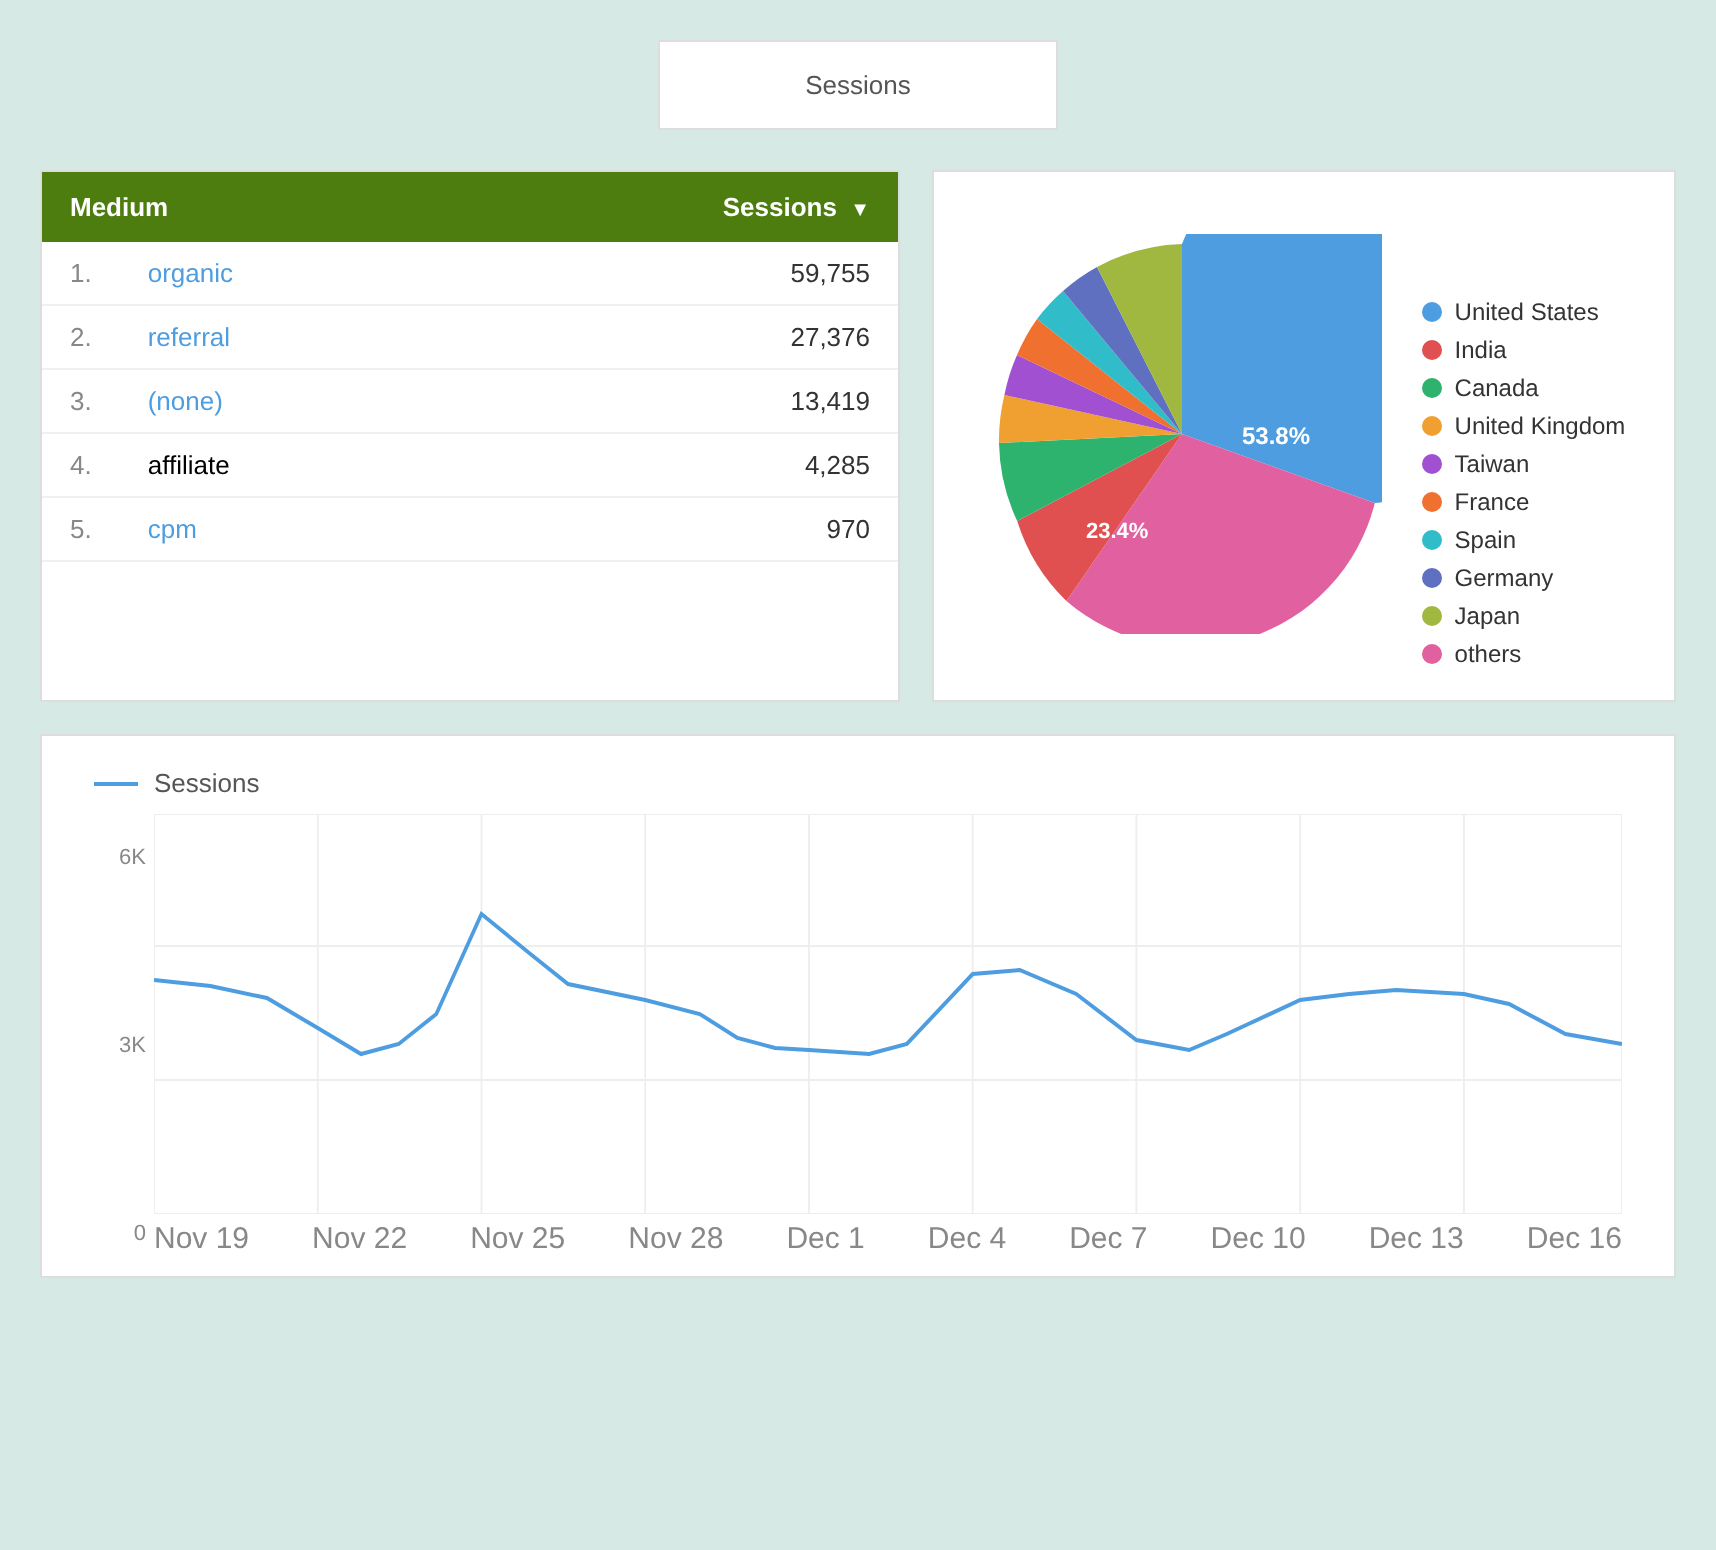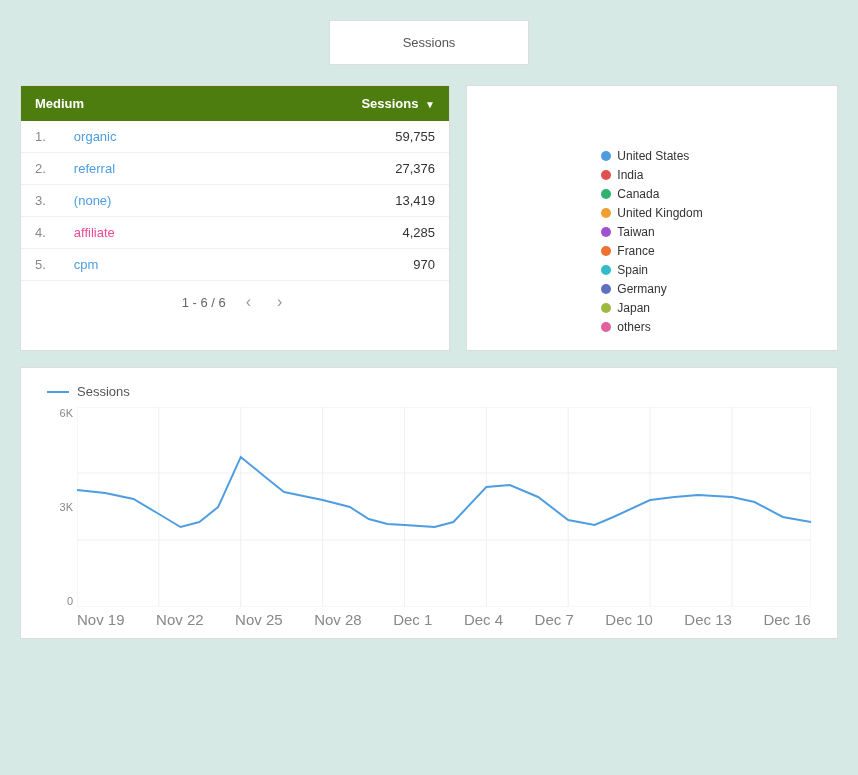--- a/index.html
+++ b/index.html
@@ -172,21 +172,21 @@
       justify-content: space-between;
       margin-left: 40px;
       margin-right: 10px;
       padding-top: 4px;
       color: #888;
       font-size: 15px;
     }
     .y-labels {
       position: absolute;
       left: -40px;
-      top: 0;
+      top: 16px;
       height: 100%;
       display: flex;
       flex-direction: column;
       justify-content: space-between;
       color: #888;
       font-size: 11px;
       text-align: right;
       width: 36px;
     }
   </style>
@@ -223,38 +223,60 @@
     <td style="color:#4d9de0;">referral</td>
     <td>27,376</td>
   </tr>
           <tr>
     <td>3.</td>
     <td style="color:#4d9de0;">(none)</td>
     <td>13,419</td>
   </tr>
           <tr>
     <td>4.</td>
-    <td style="color:#ec4899;">affiliate</td>
+    <td style="color:#000000;">affiliate</td>
     <td>4,285</td>
   </tr>
           <tr>
     <td>5.</td>
     <td style="color:#4d9de0;">cpm</td>
     <td>970</td>
   </tr>
         </tbody>
     </table>
-    <div class="table-pagination">
-      <span>1 - 6 / 6</span>
-      <button class="pagination-btn">‹</button>
-      <button class="pagination-btn">›</button>
+  </div>
+
+  <div class="pie-container">
+    <div class="pie-svg-wrap">
+      <svg width="200" height="200" viewBox="0 0 200 200">
+
+        <path d="M100,100 L100,5 A95,95 0 1,1 196.4,134.5 Z" fill="#4d9de0"></path>
+
+        <path d="M100,100 L196.4,134.5 A95,95 0 0,1 42.2,183.5 Z" fill="#e060a0"></path>
+
+        <path d="M100,100 L42.2,183.5 A95,95 0 0,1 17.6,143.5 Z" fill="#e05050"></path>
+
+        <path d="M100,100 L17.6,143.5 A95,95 0 0,1 8.5,104.5 Z" fill="#2db36e"></path>
+
+        <path d="M100,100 L8.5,104.5 A95,95 0 0,1 11.2,80.5 Z" fill="#f0a030"></path>
+
+        <path d="M100,100 L11.2,80.5 A95,95 0 0,1 17.5,60.5 Z" fill="#a050d0"></path>
+
+        <path d="M100,100 L17.5,60.5 A95,95 0 0,1 27.5,42.5 Z" fill="#f07030"></path>
+
+        <path d="M100,100 L27.5,42.5 A95,95 0 0,1 40.5,28.5 Z" fill="#30bcc8"></path>
+
+        <path d="M100,100 L40.5,28.5 A95,95 0 0,1 57.5,16.5 Z" fill="#6070c0"></path>
+
+        <path d="M100,100 L57.5,16.5 A95,95 0 0,1 100,5 Z" fill="#a0b840"></path>
+
+        <text x="130" y="105" fill="white" font-size="12" font-weight="bold">53.8%</text>
+        <text x="52" y="152" fill="white" font-size="11" font-weight="bold">23.4%</text>
+      </svg>
     </div>
-  </div>
-
-  <div class="pie-container">
     <div class="pie-legend" id="pie-legend">
     <div class="legend-item">
     <span class="legend-dot" style="background:#4d9de0"></span>
     <span>United States</span>
   </div>
         <div class="legend-item">
     <span class="legend-dot" style="background:#e05050"></span>
     <span>India</span>
   </div>
         <div class="legend-item">

